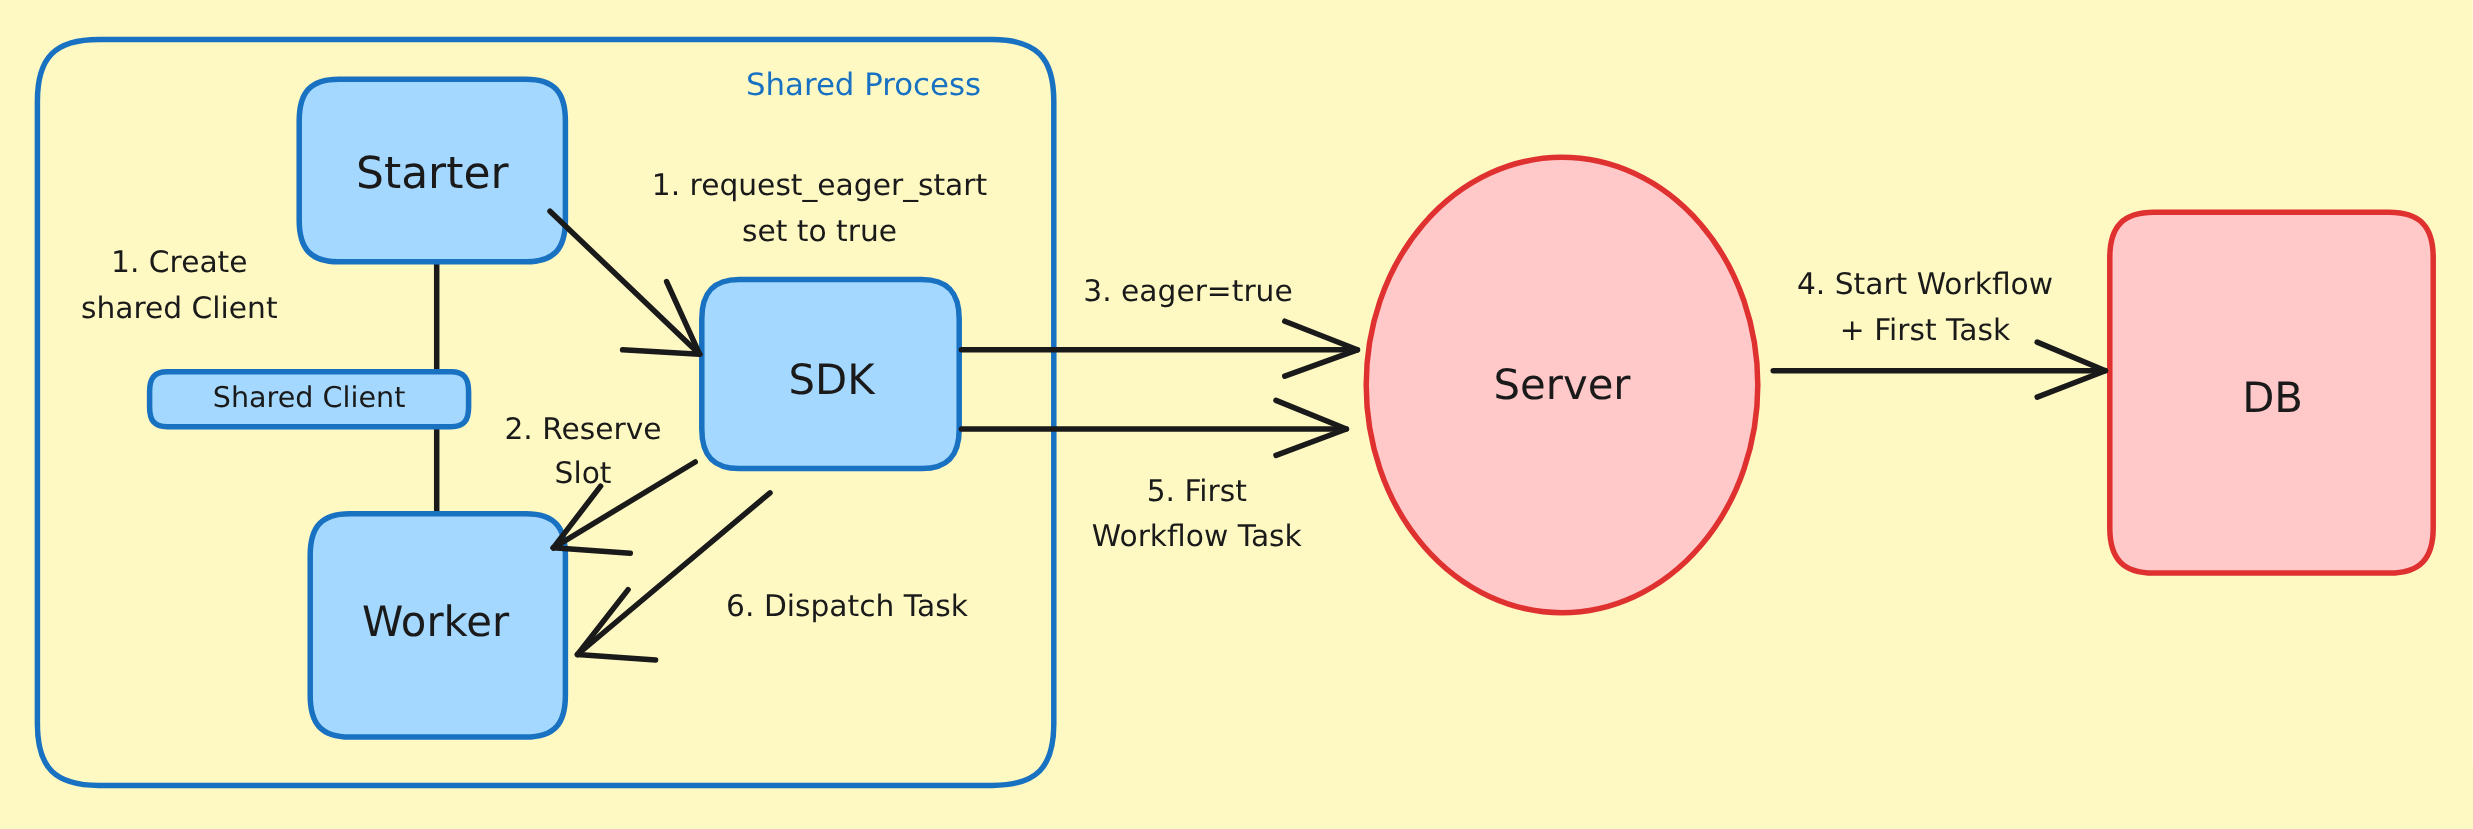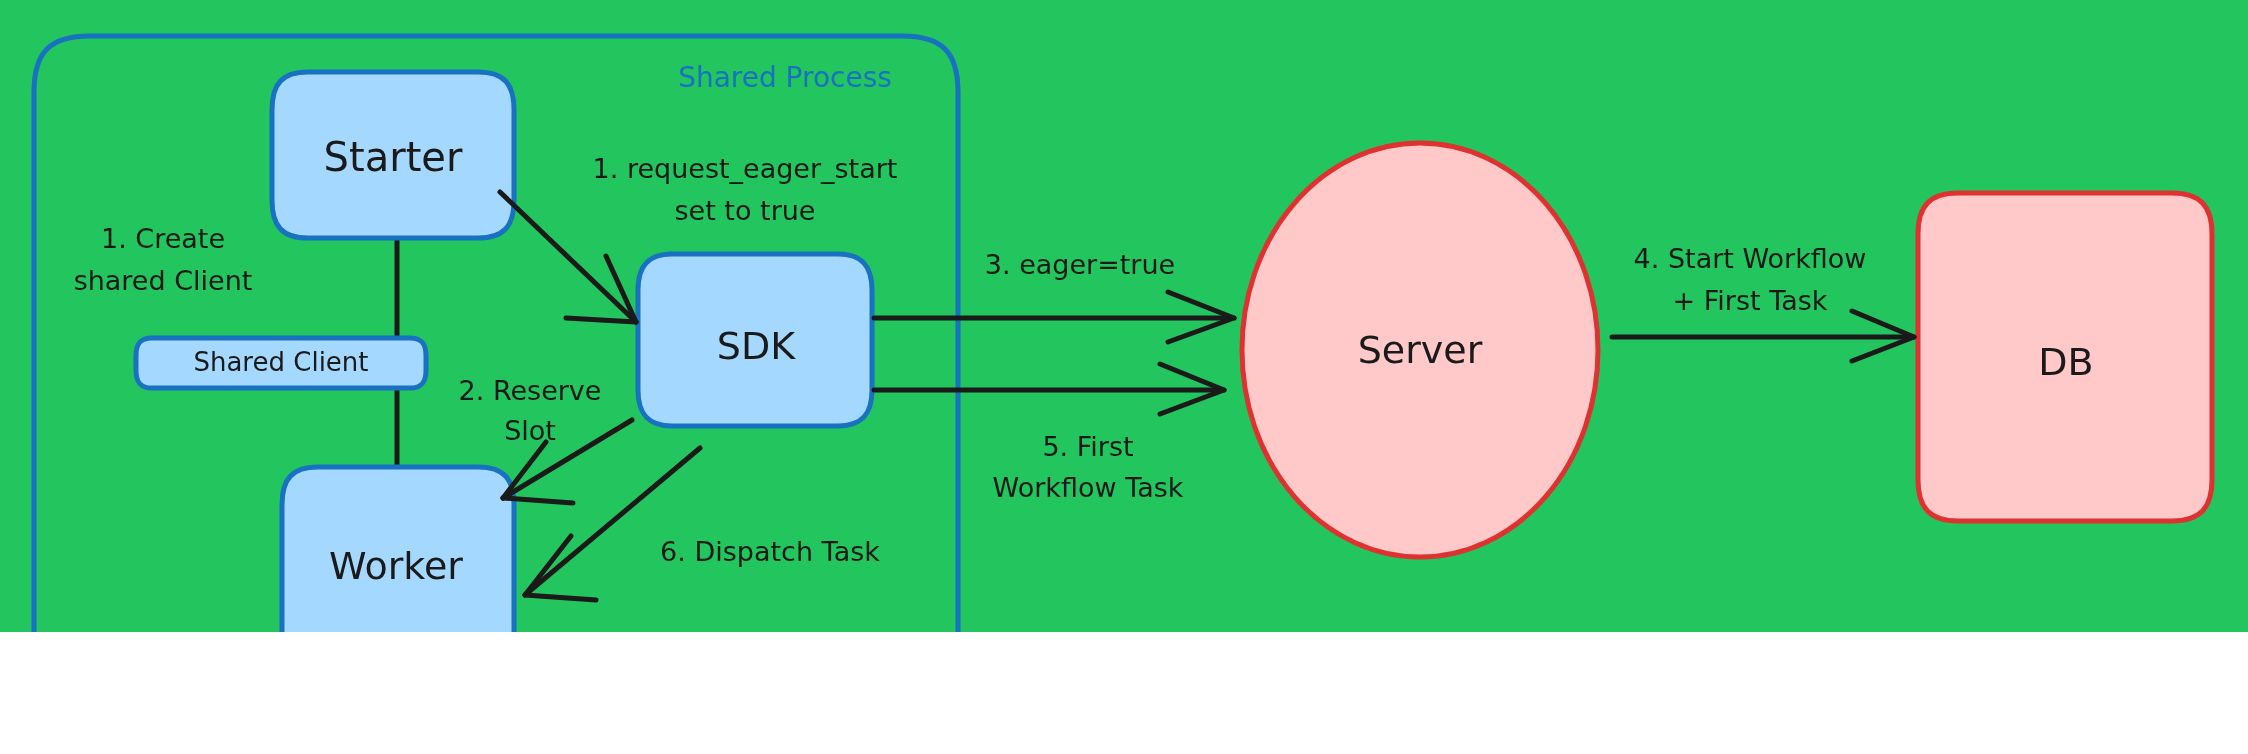--- a/index.html
+++ b/index.html
@@ -3,22 +3,22 @@
 <meta charset="utf-8">
 <style>
   html, body {
     margin: 0;
     padding: 0;
     background: #ffffff;
   }
   #canvas {
     position: relative;
     width: 2248px;
-    height: 632px;
-    background: #22c55e;
+    height: 754px;
+    background: #fef9c3;
     overflow: hidden;
     font-family: "DejaVu Sans", sans-serif;
   }
   svg#diagram {
     position: absolute;
     left: 0;
     top: 0;
     width: 2248px;
     height: 754px;
   }

